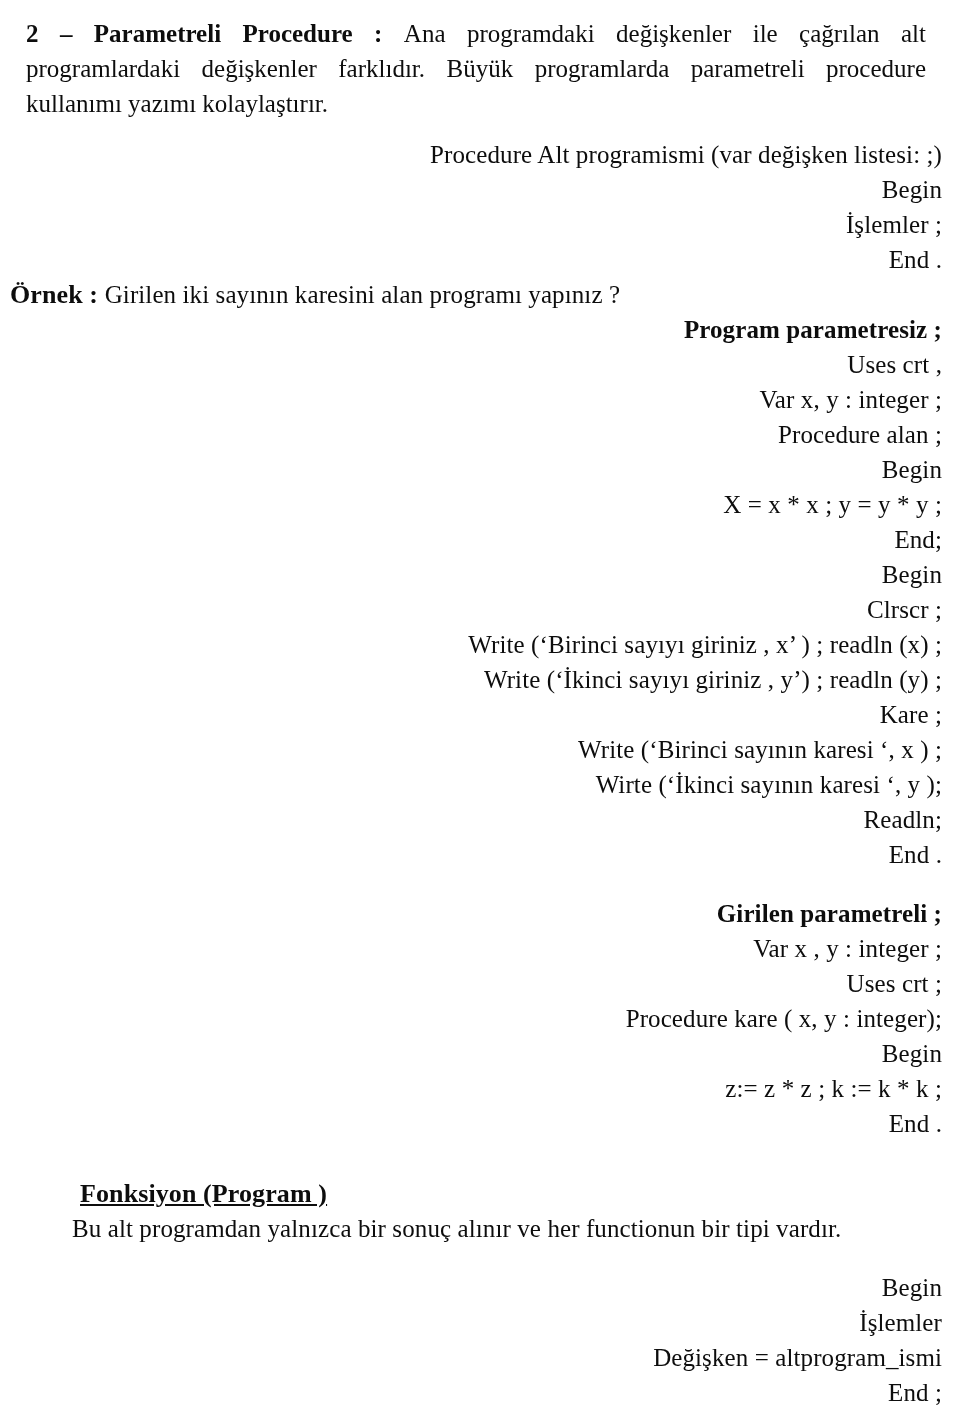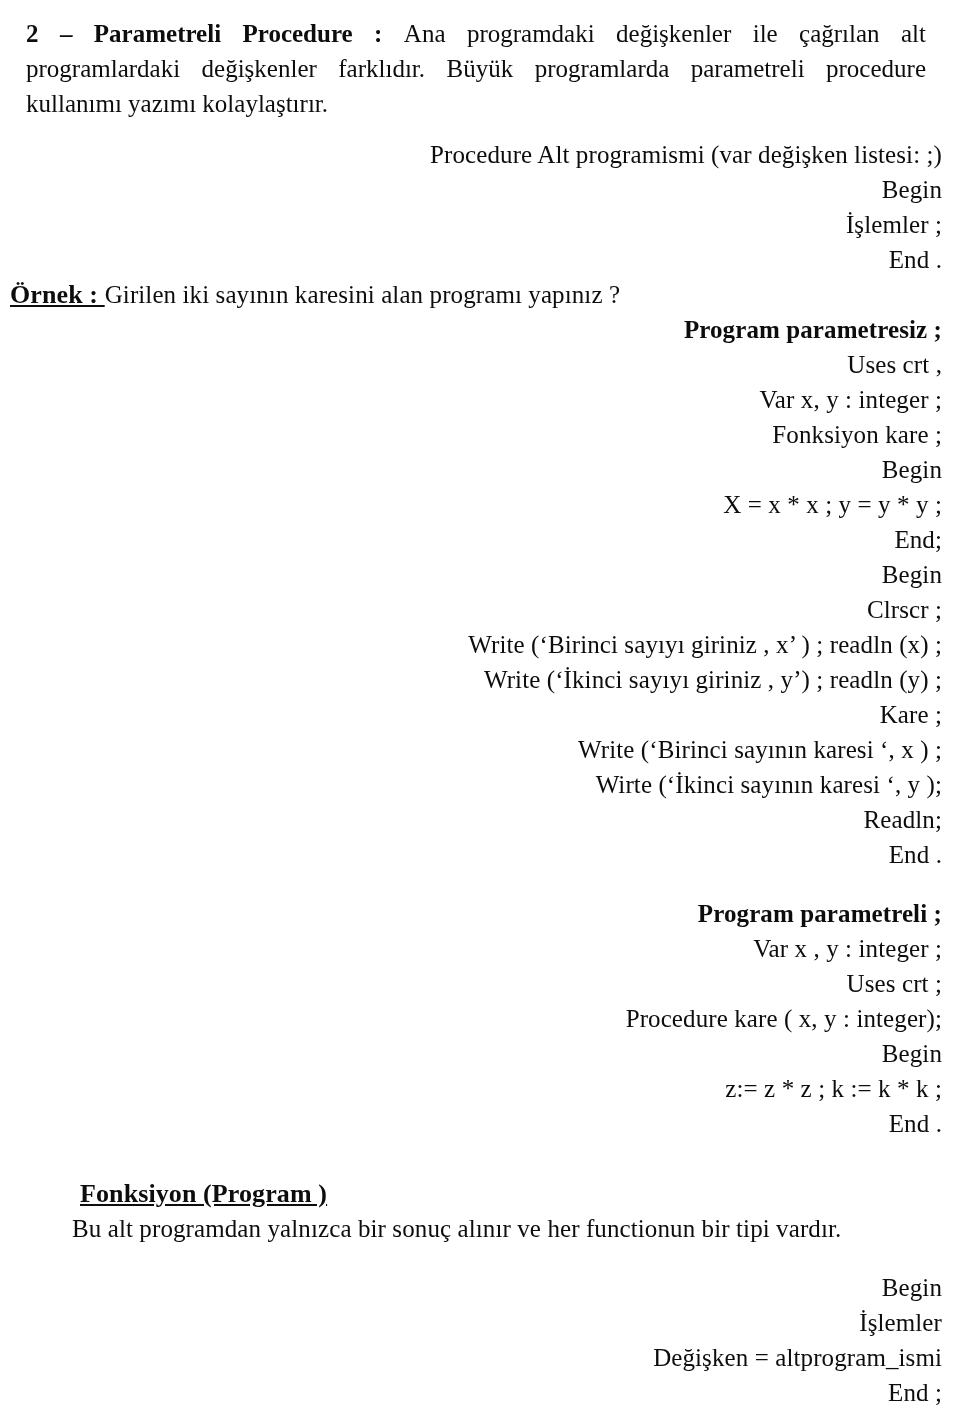--- a/index.html
+++ b/index.html
@@ -50,21 +50,20 @@
 
   .head-title {
     font-size: 26px;
     line-height: 34px;
     font-weight: bold;
     text-decoration: underline;
   }
   .ornek-lead {
     font-size: 26px;
     font-weight: bold;
-    text-decoration: underline;
   }
   .block { margin: 0; padding: 0; text-align: right; }
 </style>
 </head>
 <body>
 
 <div class="page">
 
   <p class="para">
     <span class="b">2 – </span><span class="b">Parametreli Procedure : </span><span>Ana programdaki değişkenler ile çağrılan alt programlardaki değişkenler farklıdır. Büyük programlarda parametreli procedure kullanımı  yazımı kolaylaştırır.</span>
@@ -76,39 +75,39 @@
     <div class="line ind2">İşlemler ;</div>
     <div class="line ind1">End .</div>
   </div>
 
   <div class="line"><span class="ornek-lead">Örnek : </span><span>Girilen iki sayının karesini alan programı yapınız ?</span></div>
 
   <div class="block">
     <div class="line b">Program parametresiz ;</div>
     <div class="line">Uses crt ,</div>
     <div class="line">Var x, y : integer ;</div>
-    <div class="line ind-sm2">Fonksiyon kare ;</div>
+    <div class="line ind-sm2">Procedure alan ;</div>
     <div class="line ind-sm2">Begin</div>
     <div class="line" style="padding-left:66px">X = x * x ; y = y * y ;</div>
     <div class="line ind-sm2">End;</div>
     <div class="line">Begin</div>
     <div class="line" style="padding-left:48px">Clrscr ;</div>
     <div class="line" style="padding-left:48px">Write (‘Birinci sayıyı giriniz , x’ ) ; readln (x) ;</div>
     <div class="line" style="padding-left:48px">Write (‘İkinci sayıyı giriniz , y’) ; readln (y) ;</div>
     <div class="line" style="padding-left:48px">Kare ;</div>
     <div class="line" style="padding-left:48px">Write (‘Birinci sayının karesi ‘, x ) ;</div>
     <div class="line" style="padding-left:48px">Wirte (‘İkinci sayının karesi ‘, y );</div>
     <div class="line" style="padding-left:48px">Readln;</div>
     <div class="line">End .</div>
   </div>
 
   <div class="gap-md"></div>
 
   <div class="block">
-    <div class="line b">Program parametreli ;</div>
+    <div class="line b">Girilen parametreli ;</div>
     <div class="line">Var x , y : integer ;</div>
     <div class="line">Uses crt ;</div>
     <div class="line ind-sm2">Procedure kare ( x, y : integer);</div>
     <div class="line">Begin</div>
     <div class="line" style="padding-left:48px">z:= z * z ; k := k * k ;</div>
     <div class="line">End .</div>
   </div>
 
   <div class="gap-lg"></div>
 

